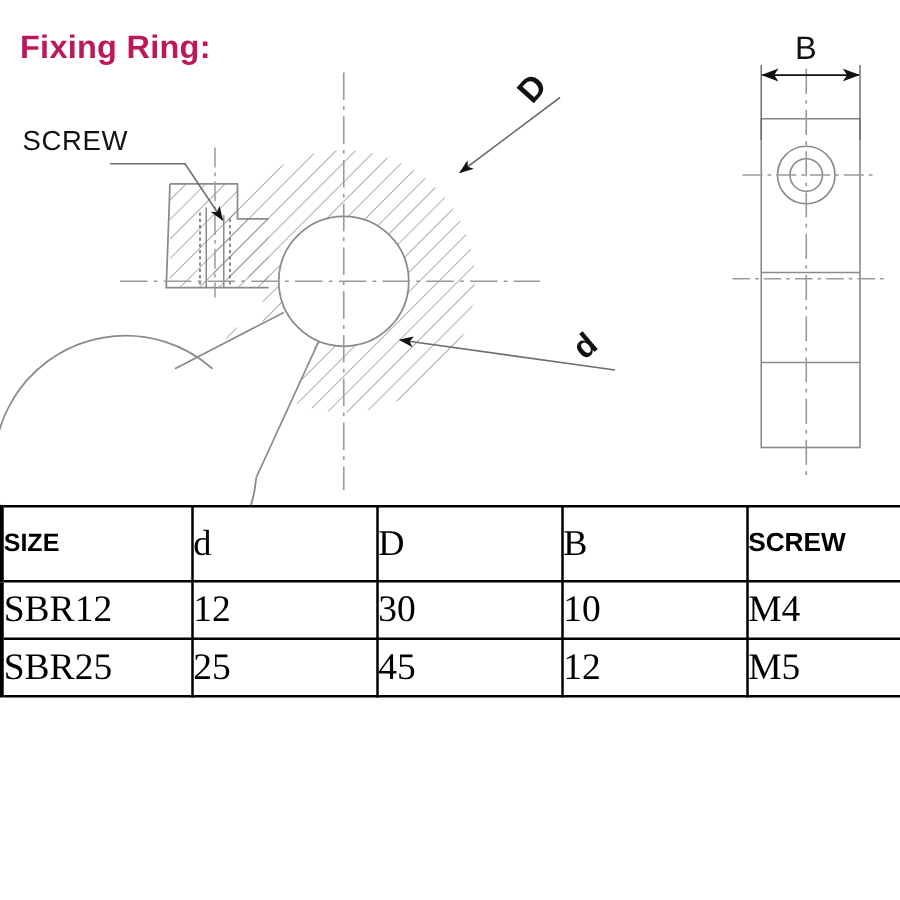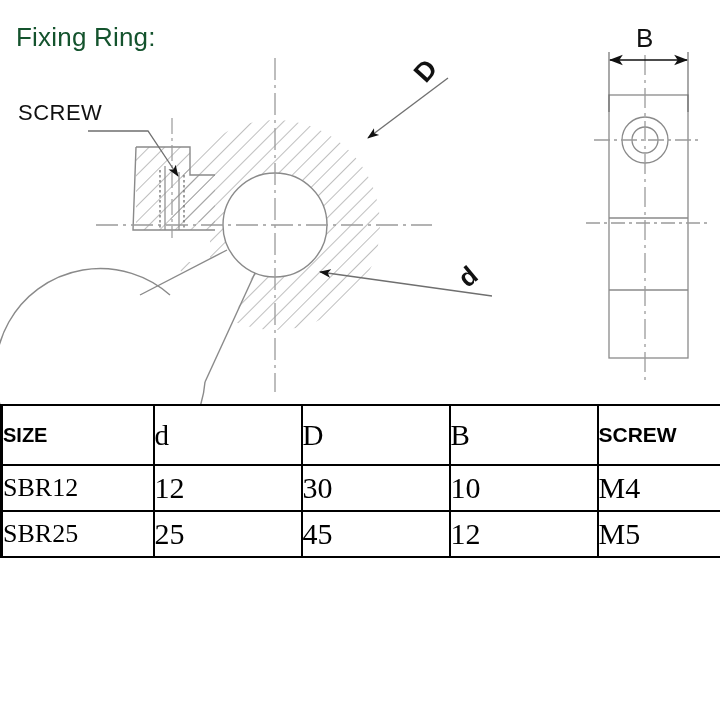--- a/index.html
+++ b/index.html
@@ -22,24 +22,24 @@
     width: 720px;
     height: 720px;
   }
 
   
   #title {
     position: absolute;
     left: 16px;
     top: 22px;
     font-family: "Liberation Sans", sans-serif;
-    font-weight: normal;
+    font-weight: bold;
     font-size: 26px;
     letter-spacing: 0.2px;
-    color: #14532d;
+    color: #be185d;
     white-space: nowrap;
   }
 
   
   #drawing {
     position: absolute;
     left: 0; top: 0;
     width: 720px;
     height: 404px;
   }
@@ -120,21 +120,21 @@
     color: #000;
   }
   .th-serif {
     font-family: "Liberation Serif", serif;
     font-size: 29px;
     padding-left: 12px;
     color: #000;
   }
   .cell-name {
     font-family: "Liberation Serif", serif;
-    font-size: 26px;
+    font-size: 30px;
     padding-left: 8px;
     color: #000;
   }
   .cell-val {
     font-family: "Liberation Serif", serif;
     font-size: 30px;
     text-align: left;
     color: #000;
   }
 </style>

